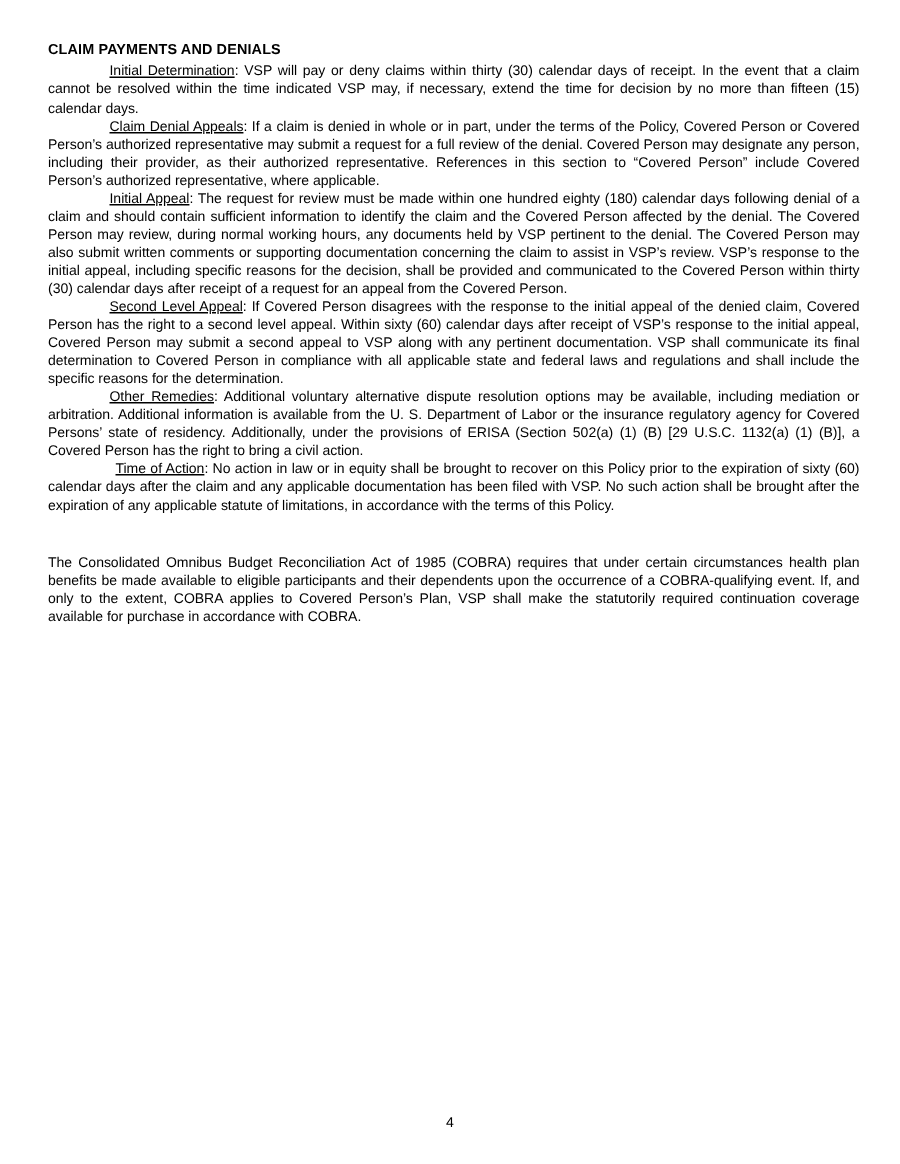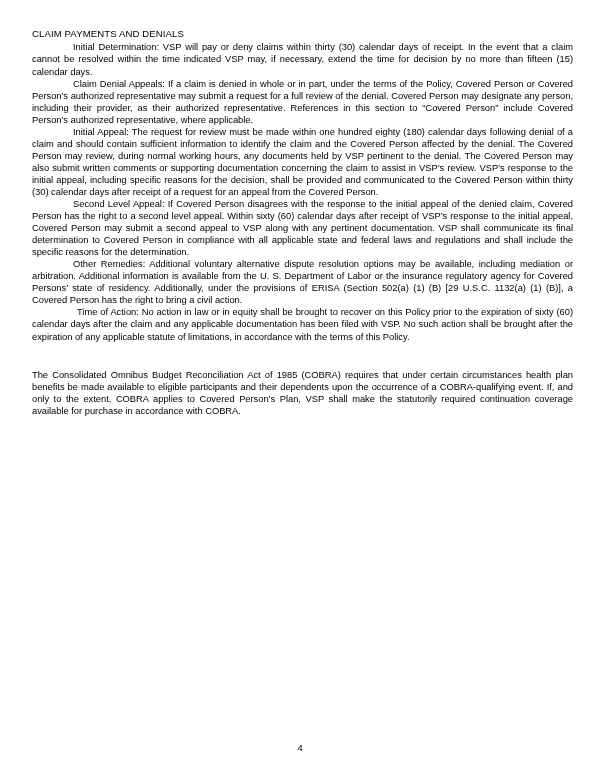--- a/index.html
+++ b/index.html
@@ -24,38 +24,39 @@
   }
   .doc-body {
     font-size: 9.35px;
     line-height: 12.05px;
     text-align: justify;
     text-justify: inter-word;
     letter-spacing: -0.02px;
   }
   h1.section-heading {
     font-size: 9.6px;
-    font-weight: normal;
+    font-weight: bold;
     margin: 0 0 1px 0;
     line-height: 12.4px;
     letter-spacing: 0.1px;
     text-align: left;
   }
   p.para {
     margin: 0;
     text-indent: 41px;
     text-align: justify;
   }
   p.para.no-indent {
     text-indent: 0;
   }
   p.para.wide-indent {
     text-indent: 45px;
   }
   .lead {
+    text-decoration: underline;
   }
   .spacer-sm { height: 11px; }
   .spacer-lg { height: 15px; }
   .page-number {
     position: absolute;
     left: 0;
     right: 0;
     top: 742px;
     text-align: center;
     font-size: 9.4px;

